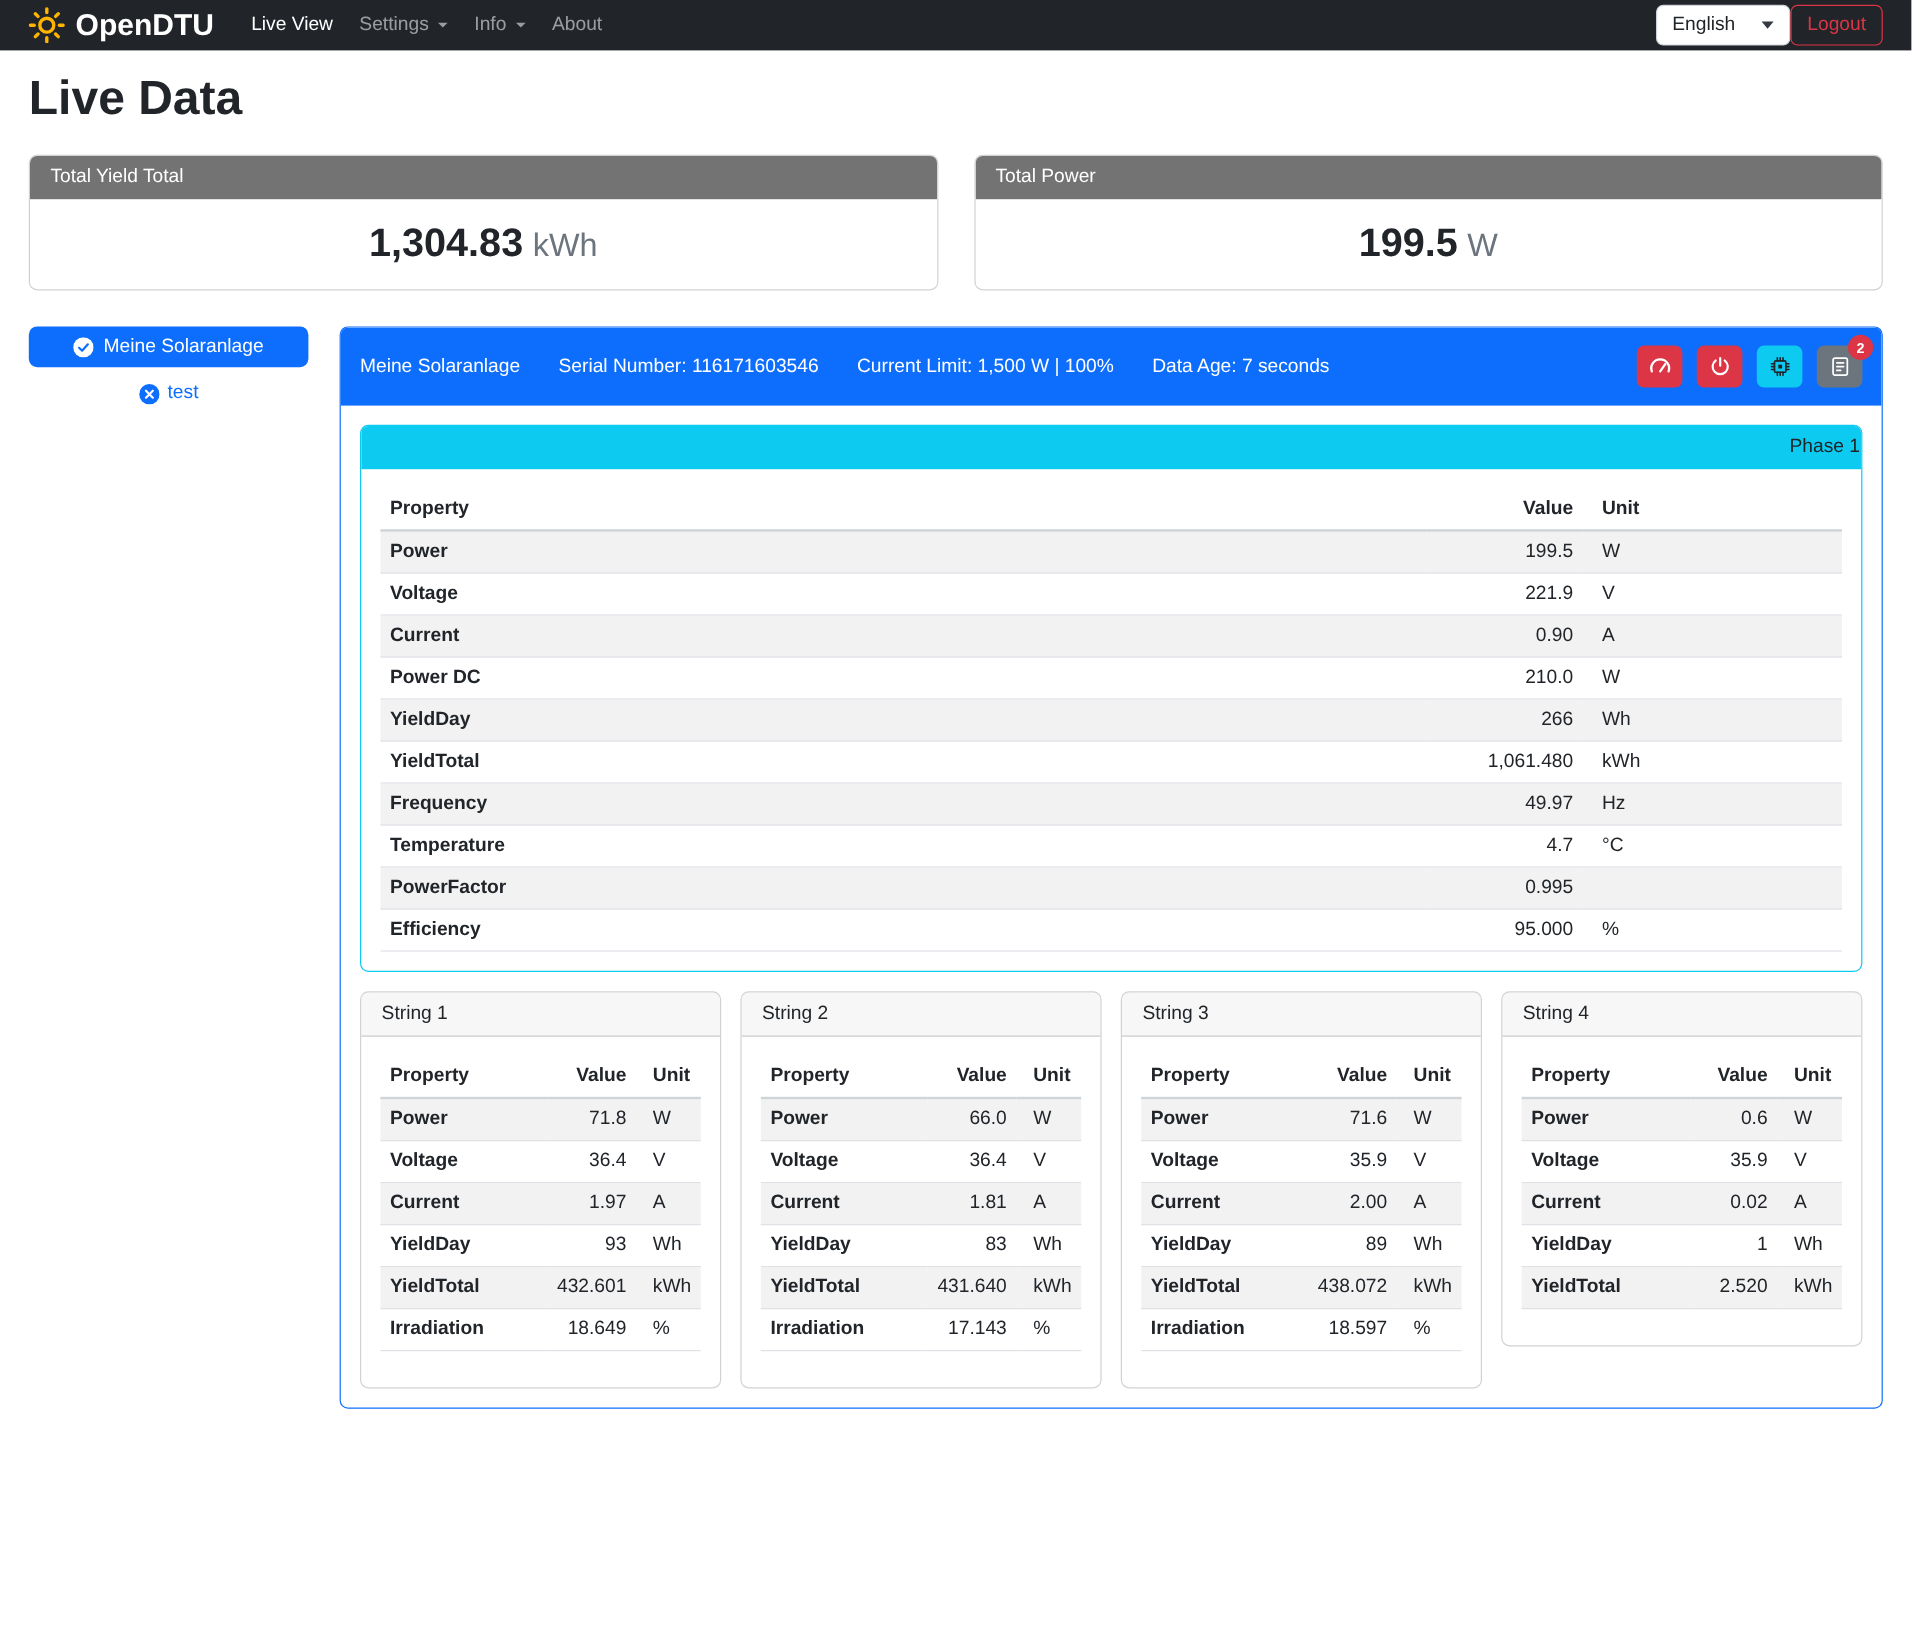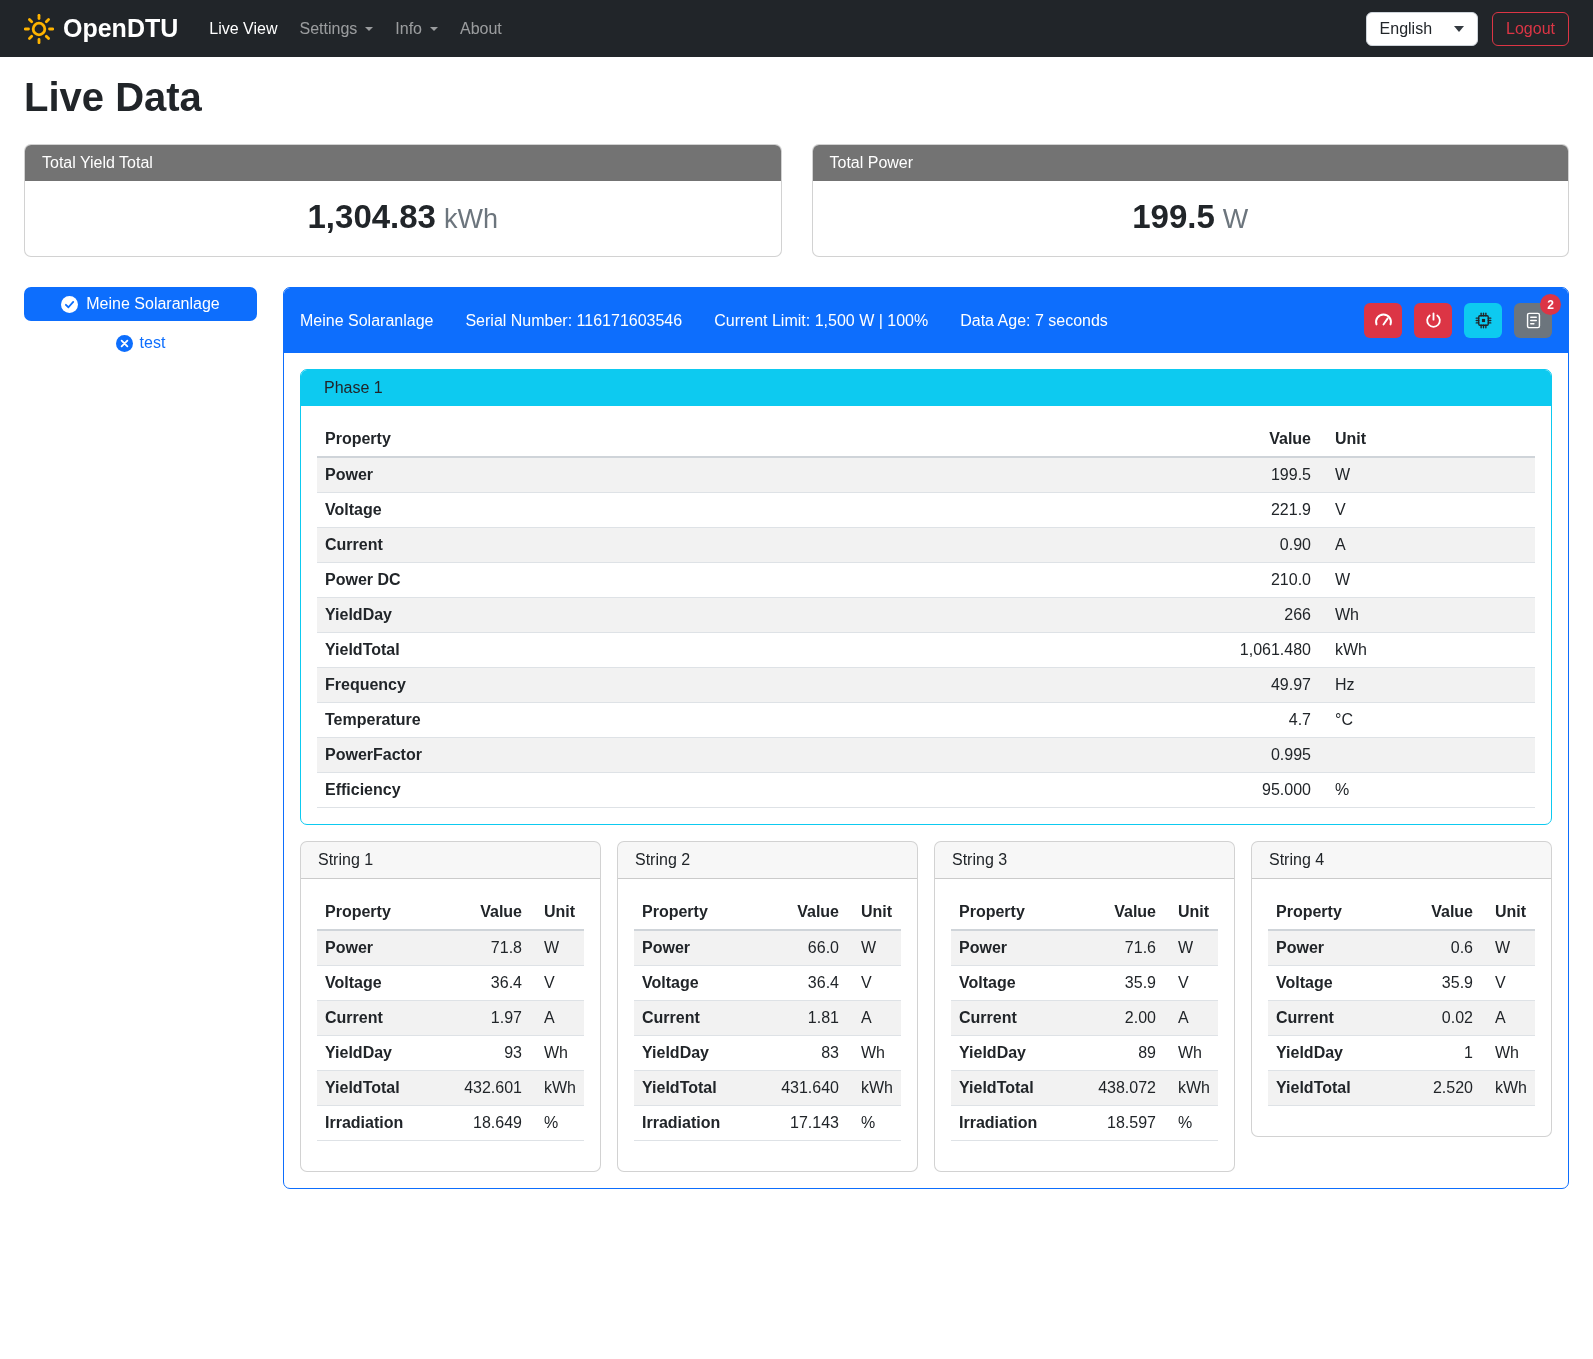--- a/index.html
+++ b/index.html
@@ -8,21 +8,21 @@
     font-family: "Liberation Sans", sans-serif;
     color: #212529;
     width: 1593px;
     min-height: 1359px;
     font-size: 16px;
   }
 
   
   .navbar {
     background: #212529;
-    height: 57px;
+    height: 42px;
     display: flex;
     align-items: center;
     justify-content: space-between;
     padding: 0 24px;
   }
   .nav-left { display: flex; align-items: center; }
   .brand {
     display: flex; align-items: center; gap: 9px;
     color: #fff; font-size: 25px; font-weight: 600;
     margin-right: 20px; cursor: pointer;
@@ -36,21 +36,21 @@
     background: none; border: none; font-family: inherit;
   }
   .nav-link.active { color: #fff; }
   .caret {
     display: inline-block; width: 0; height: 0;
     border-left: 4px solid transparent;
     border-right: 4px solid transparent;
     border-top: 4.5px solid currentColor;
     margin-left: 2px;
   }
-  .nav-right { display: flex; align-items: flex-end; gap: 14px; }
+  .nav-right { display: flex; align-items: flex-end; }
   .lang-select {
     background: #fff; color: #212529;
     border: 1px solid #ced4da; border-radius: 6px;
     padding: 7px 13px; font-size: 16px;
     display: inline-flex; align-items: center; gap: 22px;
     cursor: pointer;
   }
   .dark-caret {
     display: inline-block; width: 0; height: 0;
     border-left: 5px solid transparent;
@@ -141,21 +141,21 @@
   }
   .inverter-body { padding: 16px; }
 
   
   .phase-card {
     border: 1px solid #0dcaf0; border-radius: 7px;
     margin-bottom: 16px; overflow: hidden; background: #fff;
   }
   .phase-header {
     background: #0dcaf0; color: #212529;
-    padding: 9px 23px; font-size: 16px;
+    padding: 9px 1px; font-size: 16px; text-align: right;
   }
   .phase-body { padding: 16px; }
 
   
   table.data-table { width: 100%; border-collapse: collapse; font-size: 16px; }
   .data-table th, .data-table td {
     padding: 8px; text-align: left; vertical-align: middle;
     border-bottom: 1px solid #dee2e6;
   }
   .data-table thead th { font-weight: 700; border-bottom: 2px solid #cfd4d9; }

